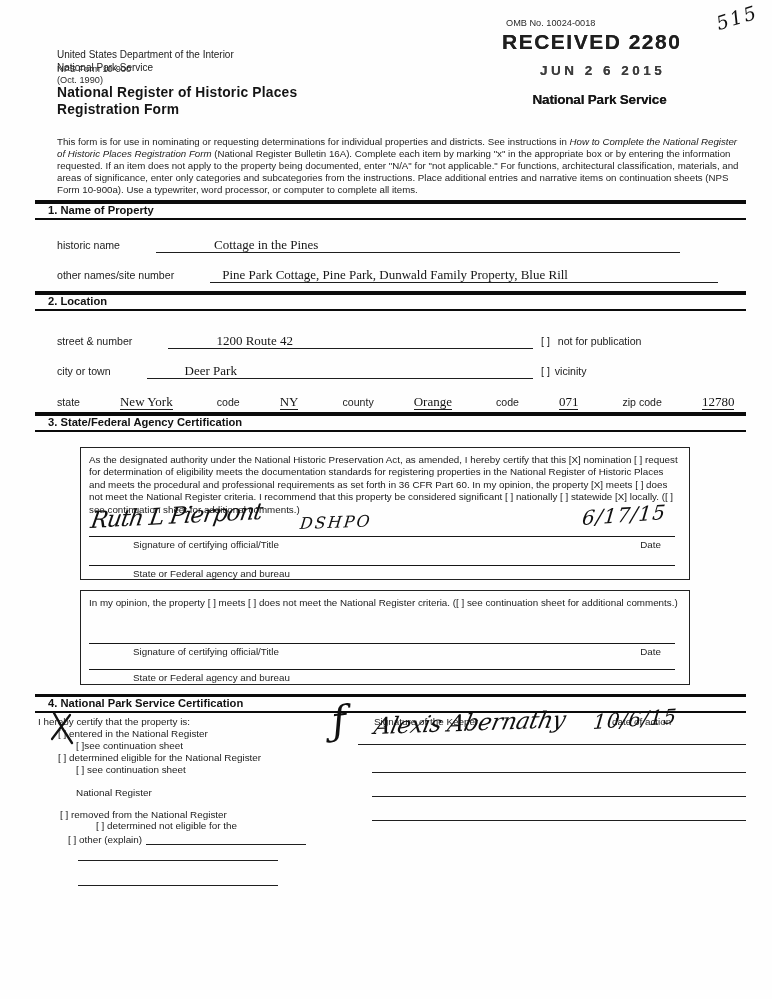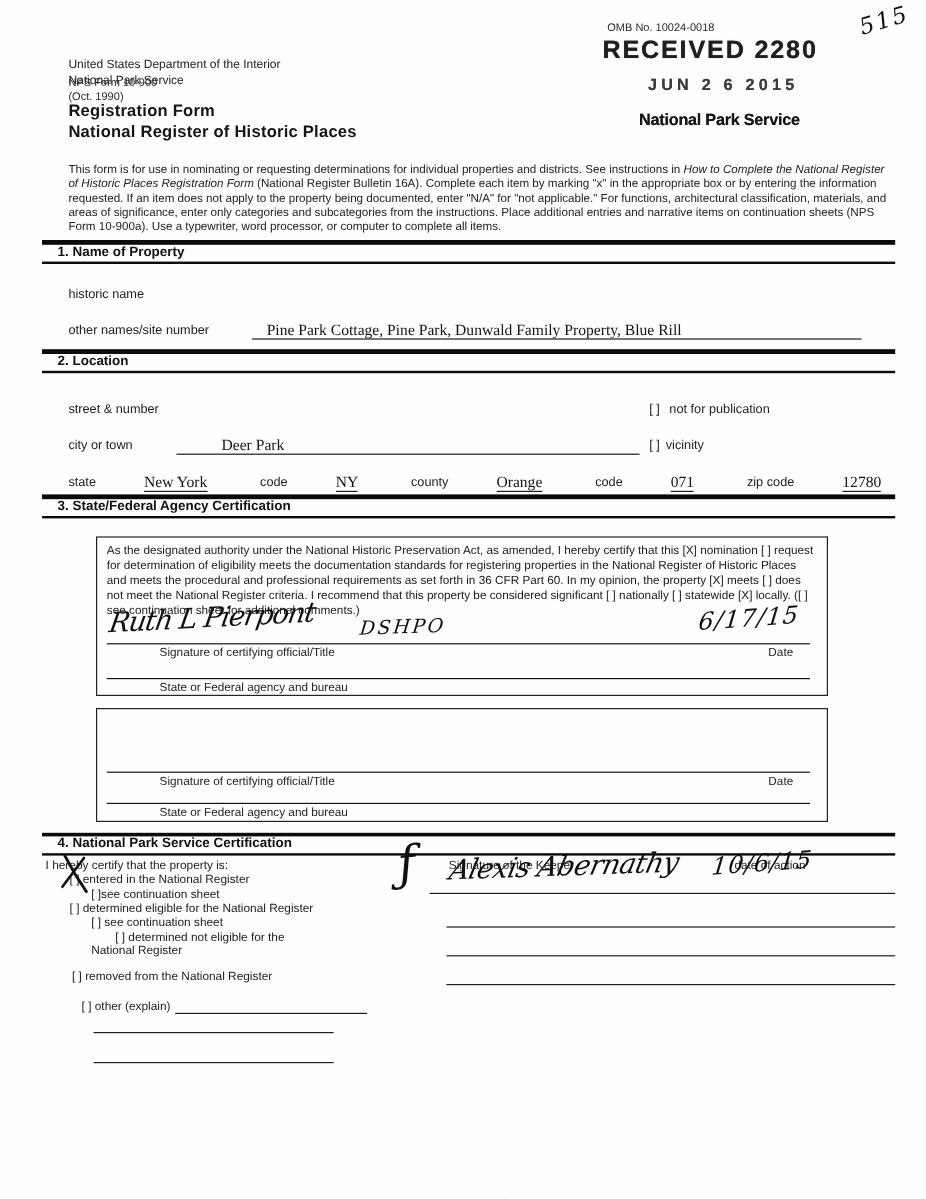--- a/index.html
+++ b/index.html
@@ -62,50 +62,56 @@
 
   <div class="abs stamp-received" style="left:502px;top:30px;">RECEIVED 2280</div>
 
   <div class="abs dept" style="left:57px;top:49px;">
     <div>United States Department of the Interior</div>
     <div>National Park Service</div>
   </div>
   <div class="abs stamp-date" style="left:540px;top:63px;">JUN 2 6 2015</div>
 
   <div class="abs form-title" style="left:57px;top:85px;">
+    <div>National Register of Historic Places</div>
     <div>Registration Form</div>
-    <div>National Register of Historic Places</div>
   </div>
   <div class="abs stamp-office" style="left:492px;top:92px;">
     <div>National Park Service</div>
   </div>
 
   <div class="abs instructions" style="left:57px;top:136px;"><span>This form is for use in nominating or requesting determinations for individual properties and districts.  See instructions in </span><i>How to Complete the National Register of Historic Places Registration Form</i><span> (National Register Bulletin 16A).  Complete each item by marking "x" in the appropriate box or by entering the information requested.  If an item does not apply to the property being documented, enter "N/A" for "not applicable."  For functions, architectural classification, materials, and areas of significance, enter only categories and subcategories from the instructions.  Place additional entries and narrative items on continuation sheets (NPS Form 10-900a).  Use a typewriter, word processor, or computer to complete all items.</span></div>
 
   <div class="rule rule-a" style="top:200px;"></div>
   <div class="abs sec-head" style="left:48px;top:204px;">1.  Name of Property</div>
   <div class="rule rule-b" style="top:218px;"></div>
 
   <div class="field-row" style="left:57px;top:233px;width:623px;height:20px;">
     <span class="flabel">historic name</span>
+    <span class="uline">
+      <span class="val" style="margin-left:58px;">Cottage in the Pines</span>
+    </span>
   </div>
 
   <div class="field-row" style="left:57px;top:263px;width:661px;height:20px;">
     <span class="flabel">other names/site number</span>
     <span class="uline">
       <span class="val" style="margin-left:12px;">Pine Park Cottage, Pine Park, Dunwald Family Property, Blue Rill</span>
     </span>
   </div>
 
   <div class="rule rule-a" style="top:291px;"></div>
   <div class="abs sec-head" style="left:48px;top:295px;">2.  Location</div>
   <div class="rule rule-b" style="top:309px;"></div>
 
   <div class="field-row" style="left:57px;top:329px;width:476px;height:20px;">
     <span class="flabel">street &amp; number</span>
+    <span class="uline">
+      <span class="val" style="margin-left:48px;">1200 Route 42</span>
+    </span>
   </div>
   <div class="abs ckl" style="left:541px;top:335px;">
     <span>[ ]</span>
     <span style="margin-left:5px;">not for publication</span>
   </div>
 
   <div class="field-row" style="left:57px;top:359px;width:476px;height:20px;">
     <span class="flabel">city or town</span>
     <span class="uline">
       <span class="val" style="margin-left:38px;">Deer Park</span>
@@ -149,20 +155,21 @@
     <div class="abs hw hw-dshpo" style="left:218px;top:66px;">DSHPO</div>
     <div class="abs hw hw-date" style="left:500px;top:58px;">6/17/15</div>
     <div class="inner-line" style="top:88px;"></div>
     <div class="sm-label" style="left:52px;top:91px;">Signature of certifying official/Title</div>
     <div class="sm-label" style="right:28px;top:91px;">Date</div>
     <div class="inner-line" style="top:117px;"></div>
     <div class="sm-label" style="left:52px;top:120px;">State or Federal agency and bureau</div>
   </div>
 
   <div class="certbox" style="top:590px;height:93px;">
+    <div class="boxtext">In my opinion, the property [ ] meets  [ ]  does not meet the National Register criteria.  ([ ] see continuation sheet for additional comments.)</div>
     <div class="inner-line" style="top:52px;"></div>
     <div class="sm-label" style="left:52px;top:55px;">Signature of certifying official/Title</div>
     <div class="sm-label" style="right:28px;top:55px;">Date</div>
     <div class="inner-line" style="top:78px;"></div>
     <div class="sm-label" style="left:52px;top:81px;">State or Federal agency and bureau</div>
   </div>
 
   <div class="rule rule-a" style="top:694px;height:3px;"></div>
   <div class="abs sec-head" style="left:48px;top:697px;">4.  National Park Service Certification</div>
   <div class="rule rule-b" style="top:711px;height:1.8px;"></div>
@@ -170,21 +177,21 @@
   <div class="cert-opt" style="left:38px;top:716px;">I hereby certify that the property is:</div>
 
   <div class="cert-opt" style="left:58px;top:728px;">[ ] entered in the National Register</div>
   <svg class="xmark" style="left:50px;top:711px;" width="26" height="34" viewBox="0 0 26 34">
     <path d="M4 2 C 8 10, 15 22, 22 32" stroke="#131313" stroke-width="2.4" fill="none" stroke-linecap="round"></path>
     <path d="M20 4 C 14 12, 8 20, 2 28" stroke="#131313" stroke-width="2.2" fill="none" stroke-linecap="round"></path>
   </svg>
   <div class="cert-opt" style="left:76px;top:740px;">[ ]see continuation sheet</div>
   <div class="cert-opt" style="left:58px;top:752px;">[ ] determined eligible for the  National Register</div>
   <div class="cert-opt" style="left:76px;top:764px;">[ ]  see continuation sheet</div>
-  <div class="cert-opt" style="left:58px;top:776px;padding-left:38px;">[ ] determined not eligible for the</div>
+  <div class="cert-opt" style="left:58px;top:820px;padding-left:38px;">[ ] determined not eligible for the</div>
   <div class="cert-opt" style="left:76px;top:787px;">National Register</div>
   <div class="cert-opt" style="left:60px;top:809px;">[ ] removed from the National Register</div>
   <div class="cert-opt" style="left:68px;top:834px;display:flex;align-items:flex-end;">
     <span>[ ] other (explain)</span>
     <span class="tail-line"></span>
   </div>
   <div class="blank-line" style="left:78px;top:860px;width:200px;"></div>
   <div class="blank-line" style="left:78px;top:885px;width:200px;"></div>
 
   <div class="cert-opt" style="left:374px;top:716px;">Signature of the Keeper</div>

